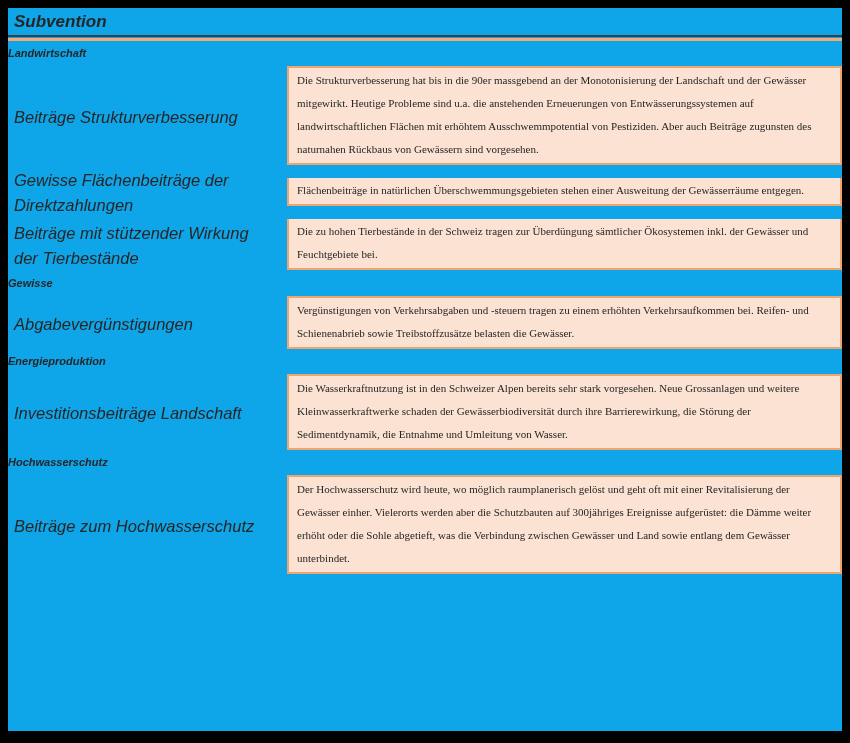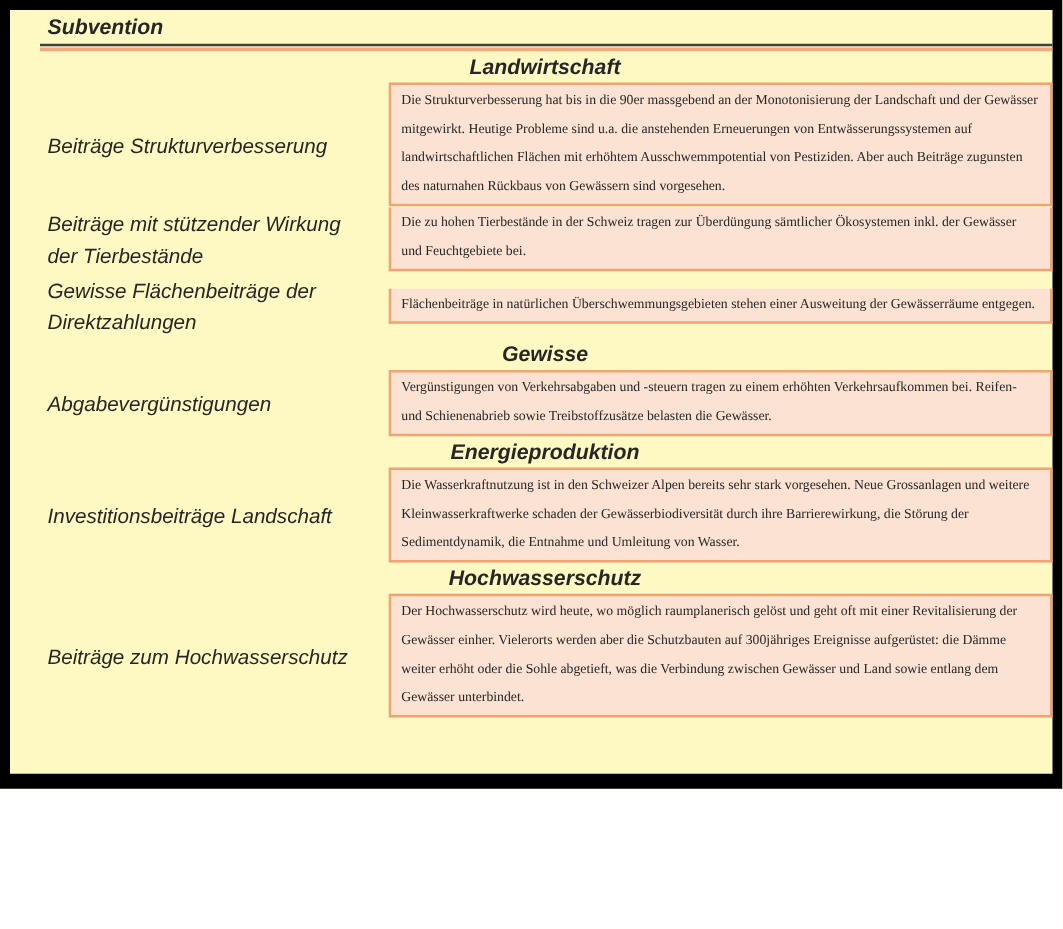--- a/index.html
+++ b/index.html
@@ -13,43 +13,42 @@
   * { margin: 0; padding: 0; box-sizing: border-box; }
   html, body { background: #ffffff; }
   body {
     width: 850px;
     height: 743px;
     font-family: "Liberation Sans", sans-serif;
     color: var(--text);
   }
   .page {
     width: 850px;
-    height: 631px;
+    height: 743px;
     border: 8px solid var(--outer-border);
     border-bottom-width: 12px;
-    background: #fef9c3;
+    background: #0ea5e9;
     overflow: hidden;
-    padding-left: 24px;
   }
   .header-row { display: flex; padding: 2px 0 1px 0; }
   .col-left  { width: 279px; flex-shrink: 0; padding-left: 6px; padding-right: 10px; }
   .col-right { flex: 1; }
   .header-cell {
     font-size: 17px;
     font-weight: bold;
     line-height: 24px;
   }
   .header-cell.italic { font-style: italic; }
   .rule-dark   { height: 2px; background: var(--rule-dark); }
   .rule-orange { height: 3px; background: var(--rule-orange); margin-top: 1px; }
   .section-title {
-    font-size: 17px;
+    font-size: 11px;
     font-weight: bold;
     font-style: italic;
-    text-align: center;
+    text-align: left;
     line-height: 23px;
     padding: 1px 2px 1px 0;
   }
   .row { display: flex; align-items: center; }
   .subvention-label {
     font-size: 16.5px;
     font-style: italic;
     line-height: 25px;
     padding-top: 3px;
   }
@@ -73,26 +72,26 @@
   </div>
   <div class="rule-dark"></div>
   <div class="rule-orange"></div>
 
   <div class="section-title">Landwirtschaft</div>
   <div class="row">
     <div class="col-left subvention-label">Beiträge Strukturverbesserung</div>
     <div class="col-right wirkung-cell">Die Strukturverbesserung hat bis in die 90er massgebend an der Monotonisierung der Landschaft und der Gewässer mitgewirkt. Heutige Probleme sind u.a. die anstehenden Erneuerungen von Entwässerungssystemen auf landwirtschaftlichen Flächen mit erhöhtem Ausschwemmpotential von Pestiziden. Aber auch Beiträge zugunsten des naturnahen Rückbaus von Gewässern sind vorgesehen.</div>
   </div>
   <div class="row">
+    <div class="col-left subvention-label">Gewisse Flächenbeiträge der Direktzahlungen</div>
+    <div class="col-right wirkung-cell">Flächenbeiträge in natürlichen Überschwemmungsgebieten stehen einer Ausweitung der Gewässerräume entgegen.</div>
+  </div>
+  <div class="row">
     <div class="col-left subvention-label">Beiträge mit stützender Wirkung der Tierbestände</div>
     <div class="col-right wirkung-cell">Die zu hohen Tierbestände in der Schweiz tragen zur Überdüngung sämtlicher Ökosystemen inkl. der Gewässer und Feuchtgebiete bei.</div>
-  </div>
-  <div class="row">
-    <div class="col-left subvention-label">Gewisse Flächenbeiträge der Direktzahlungen</div>
-    <div class="col-right wirkung-cell">Flächenbeiträge in natürlichen Überschwemmungsgebieten stehen einer Ausweitung der Gewässerräume entgegen.</div>
   </div>
 
   <div class="section-title">Gewisse</div>
   <div class="row">
     <div class="col-left subvention-label">Abgabevergünstigungen</div>
     <div class="col-right wirkung-cell">Vergünstigungen von Verkehrsabgaben und -steuern tragen zu einem erhöhten Verkehrsaufkommen bei. Reifen- und Schienenabrieb sowie Treibstoffzusätze belasten die Gewässer.</div>
   </div>
 
   <div class="section-title">Energieproduktion</div>
   <div class="row">

